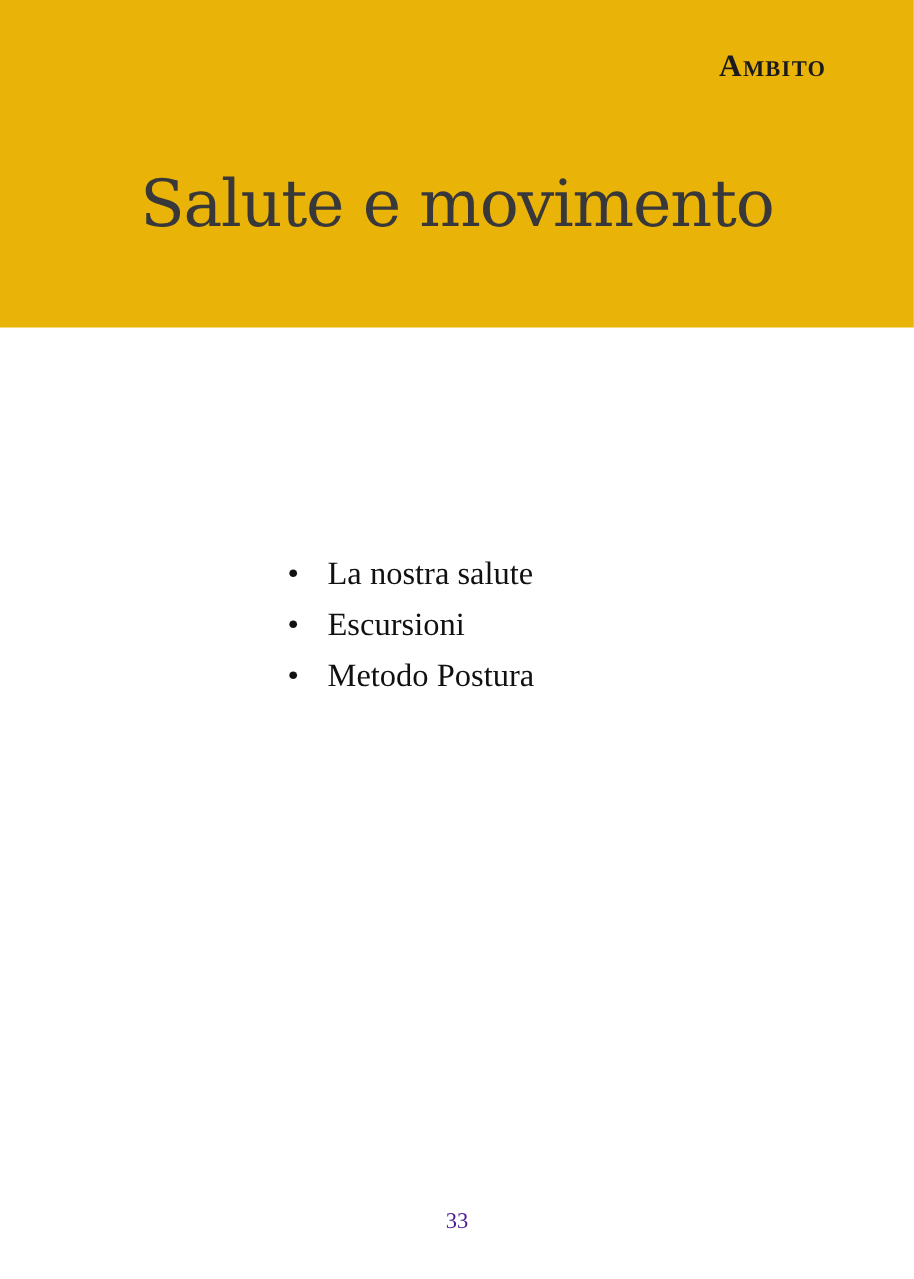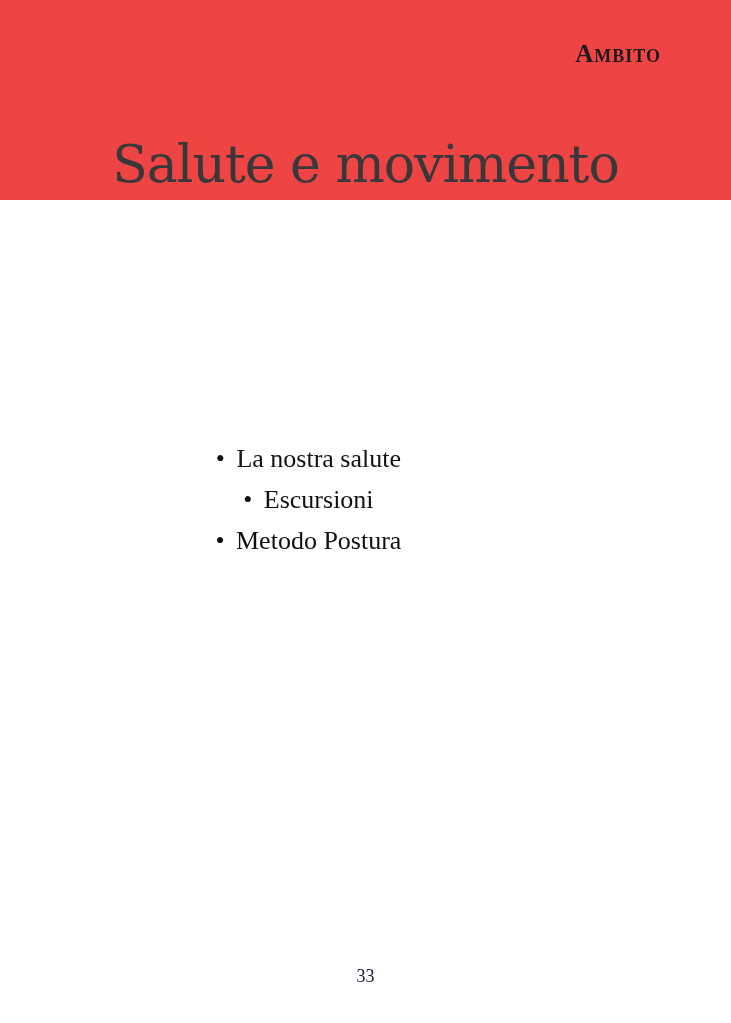--- a/index.html
+++ b/index.html
@@ -18,22 +18,22 @@
     inset: 0;
     width: 731px;
     height: 1023px;
     background: #ffffff;
   }
   .band {
     position: absolute;
     top: 0;
     left: 0;
     width: 731px;
-    height: 200px;
-    background: #ef4444;
+    height: 262px;
+    background: #eab308;
   }
   .kicker {
     position: absolute;
     top: 40px;
     right: 70px;
     font-family: "Liberation Serif", serif;
     font-weight: 700;
     font-variant: small-caps;
     font-size: 25px;
     letter-spacing: 1px;
@@ -58,22 +58,21 @@
     left: 0;
     width: 731px;
     height: 700px;
   }
   .topics {
     list-style: none;
     margin: 0;
     padding: 0;
     position: absolute;
     top: 176px; 
-    left: 204px;
-    text-align: center;
+    left: 230px;
   }
   .topic {
     font-family: "Liberation Serif", serif;
     font-size: 26px;
     color: #111111;
     height: 41px;
     line-height: 41px;
     white-space: nowrap;
   }
   .bullet {
@@ -84,21 +83,21 @@
   .footer {
     position: absolute;
     top: 966px;
     left: 0;
     width: 100%;
     text-align: center;
   }
   .pagenum {
     font-family: "Liberation Serif", serif;
     font-size: 18px;
-    color: #0f172a;
+    color: #4c1d95;
   }
 </style>
 </head>
 <body>
 
 <div class="page">
 
   <header class="band">
     <div class="kicker">Ambito</div>
     <h1 class="title">Salute e movimento</h1>

